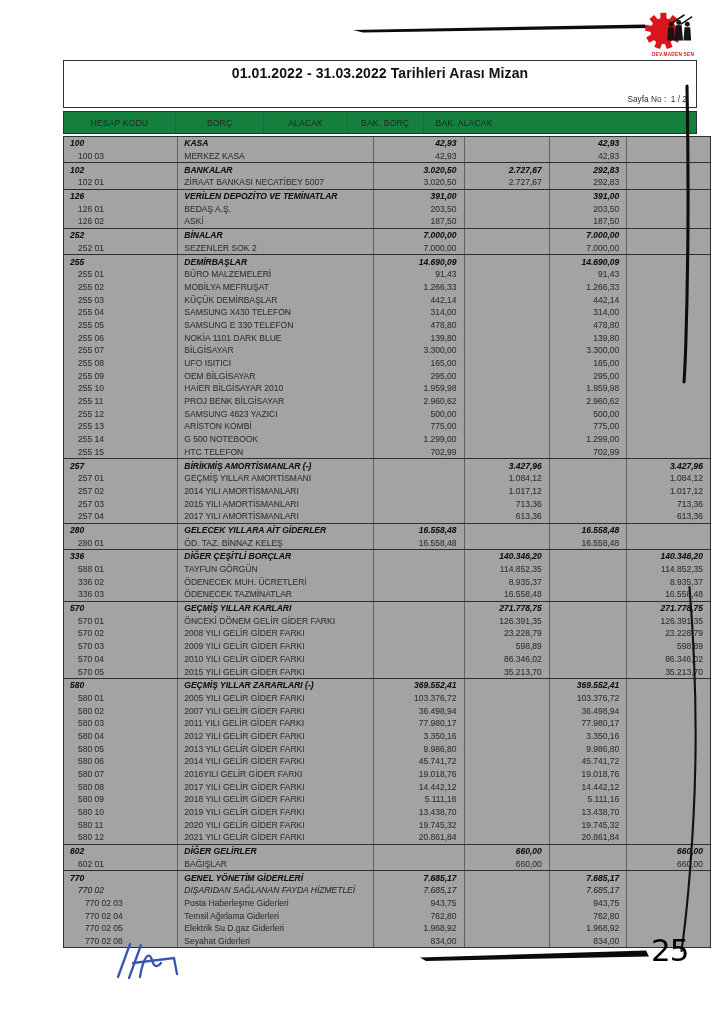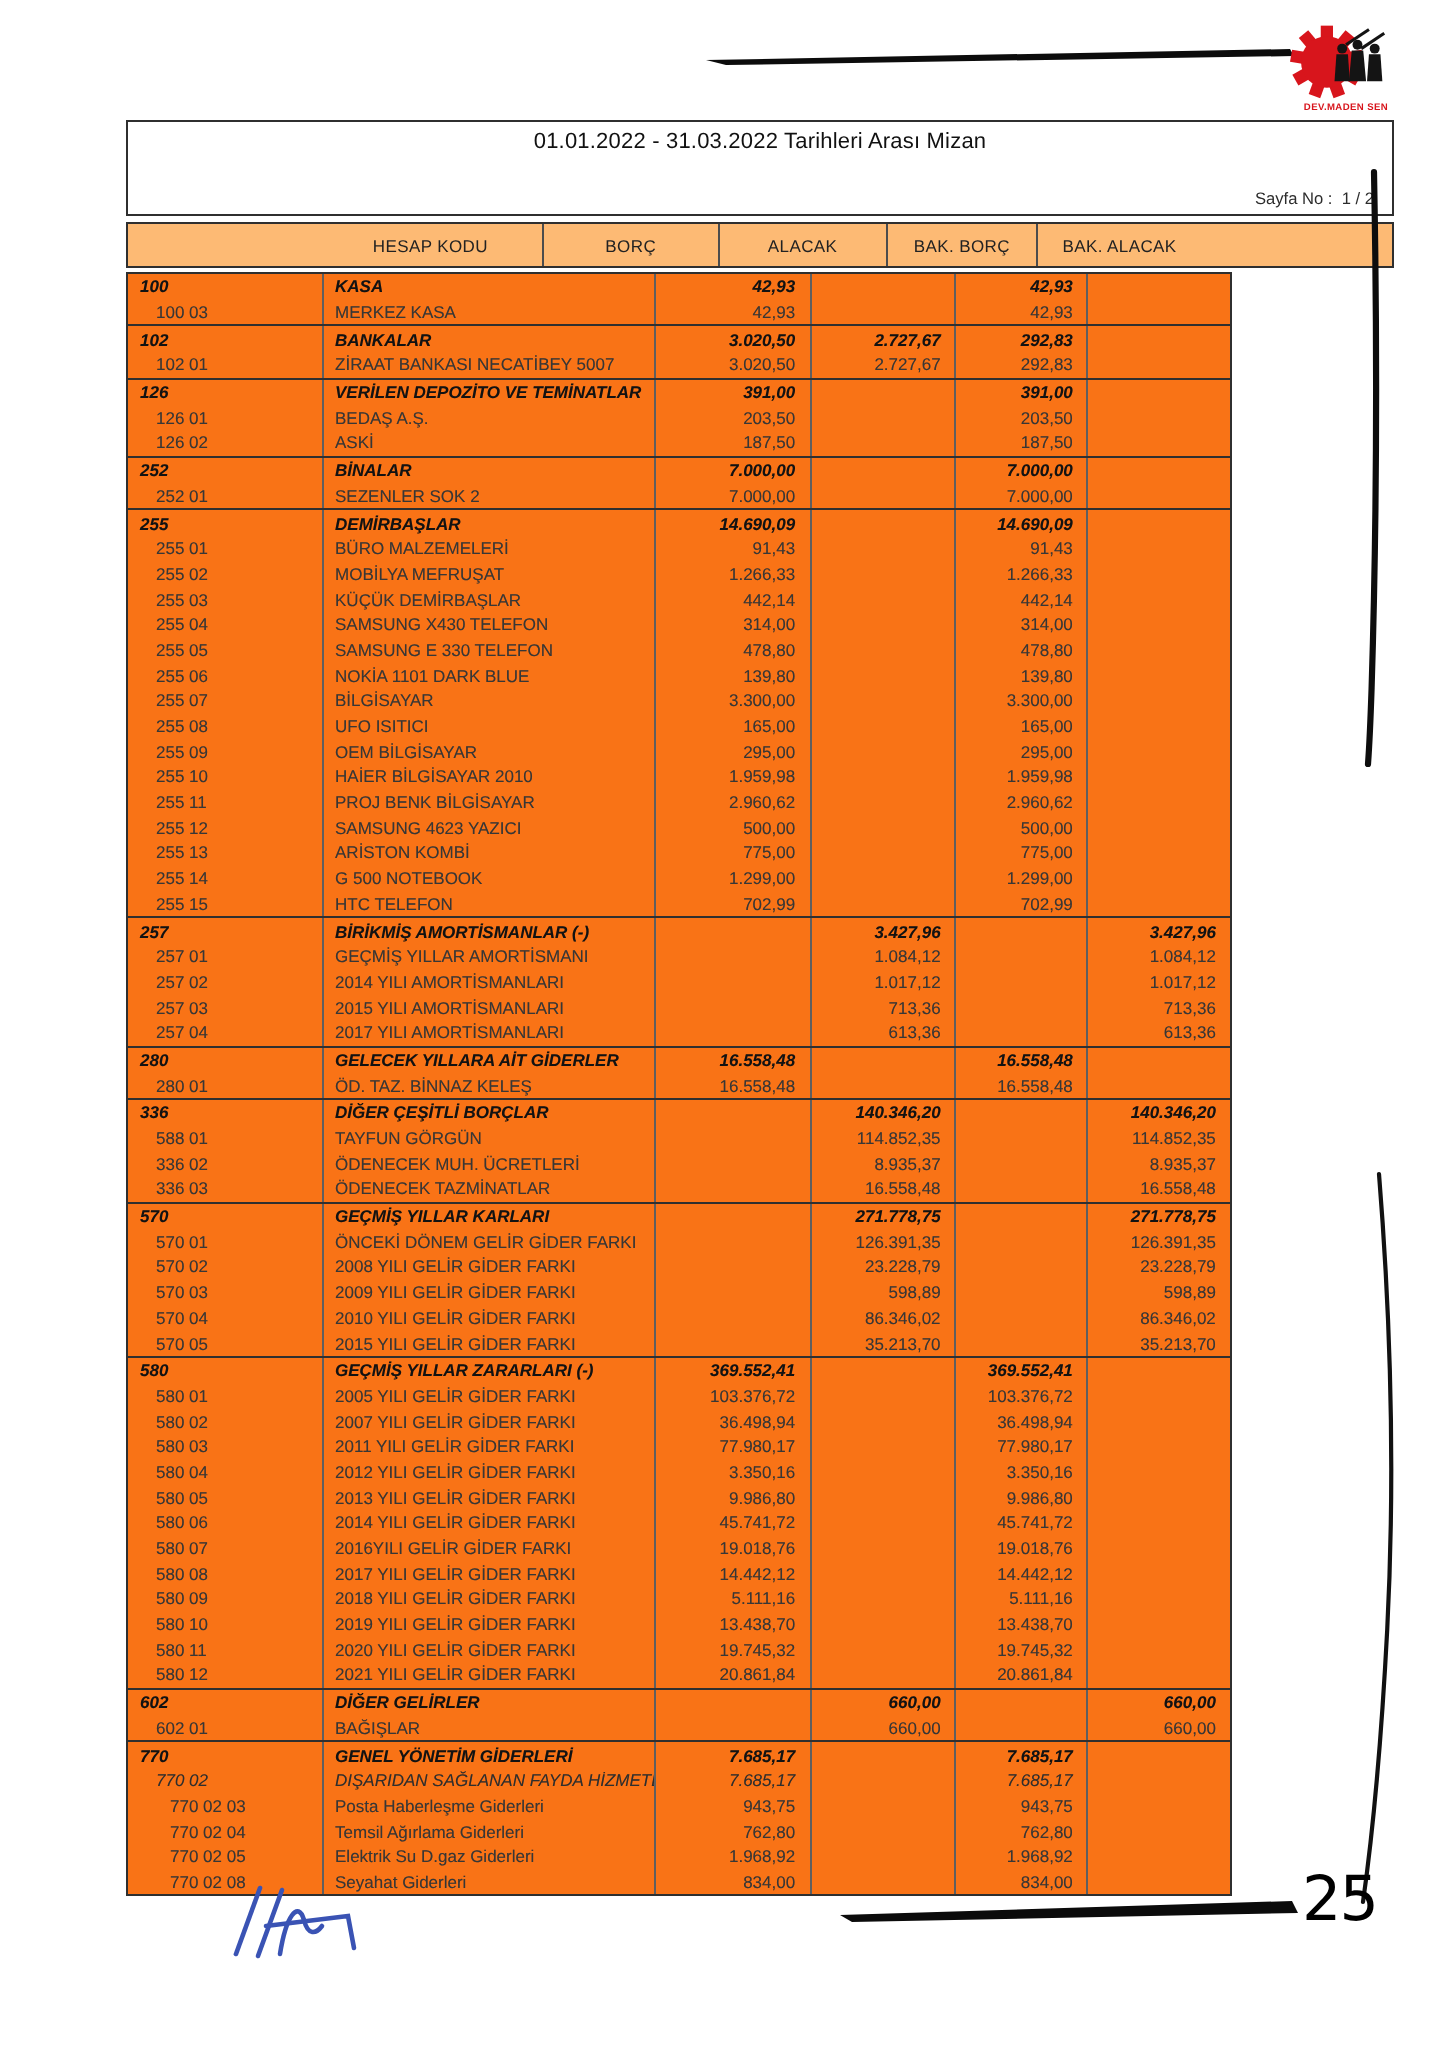--- a/index.html
+++ b/index.html
@@ -7,38 +7,38 @@
     width:721px;height:1024px;position:relative;background:#ffffff;
     font-family:"Liberation Sans", sans-serif;color:#222;overflow:hidden;
   }
   .abs{position:absolute}
 
   
   #titlebox{
     left:63px;top:60px;width:634px;height:48px;
     border:1.2px solid #2f2f2f;box-sizing:border-box;background:#fff;
   }
-  .report-title{text-align:center;font-weight:normal;font-size:11px;margin-top:4px;letter-spacing:.1px;color:#111}
+  .report-title{text-align:center;font-weight:bold;font-size:14px;margin-top:4px;letter-spacing:.1px;color:#111}
   .report-org{font-weight:bold;font-size:8.3px;margin:3px 0 0 10px;color:#161616}
   .page-no{position:absolute;right:9px;bottom:3px;font-size:8.3px;color:#2c2c2c}
 
   
   #colheader{
     left:63px;top:111px;width:634px;height:23px;
-    border:1.2px solid #2f2f2f;box-sizing:border-box;display:flex;background:#fdba74;justify-content:center;
+    border:1.2px solid #2f2f2f;box-sizing:border-box;display:flex;background:#15803d;
   }
   .hc{display:flex;align-items:center;justify-content:center;font-size:8.5px;color:#222;
       border-right:1px solid #4c4c4c;box-sizing:border-box;letter-spacing:.2px}
   .hc:last-child{border-right:none}
 
   
   #tbody{
-    left:63px;top:136px;width:553px;
+    left:63px;top:136px;width:648px;
     border-left:1.2px solid #2f2f2f;border-right:1.2px solid #2f2f2f;
-    box-sizing:border-box;background:#f97316;
+    box-sizing:border-box;background:#a3a3a3;
   }
   .group{border-top:1.1px solid #2f2f2f}
   .group:last-child{border-bottom:1.2px solid #2f2f2f}
   .row{display:flex;height:12.7px;align-items:center}
   .cell{height:100%;display:flex;align-items:center;border-right:1px solid #5f5f5f;
         box-sizing:border-box;font-size:8.5px;color:#373737;white-space:nowrap;overflow:hidden;
         text-shadow:0 0 .3px rgba(40,40,40,.35)}
   .cell:last-child{border-right:none}
   .w0{width:17.7%}.w1{width:30.3%}.w2{width:14%}.w3{width:13.2%}.w4{width:12%}.w5{width:12.8%}
   .num{justify-content:flex-end;padding-right:7px}

